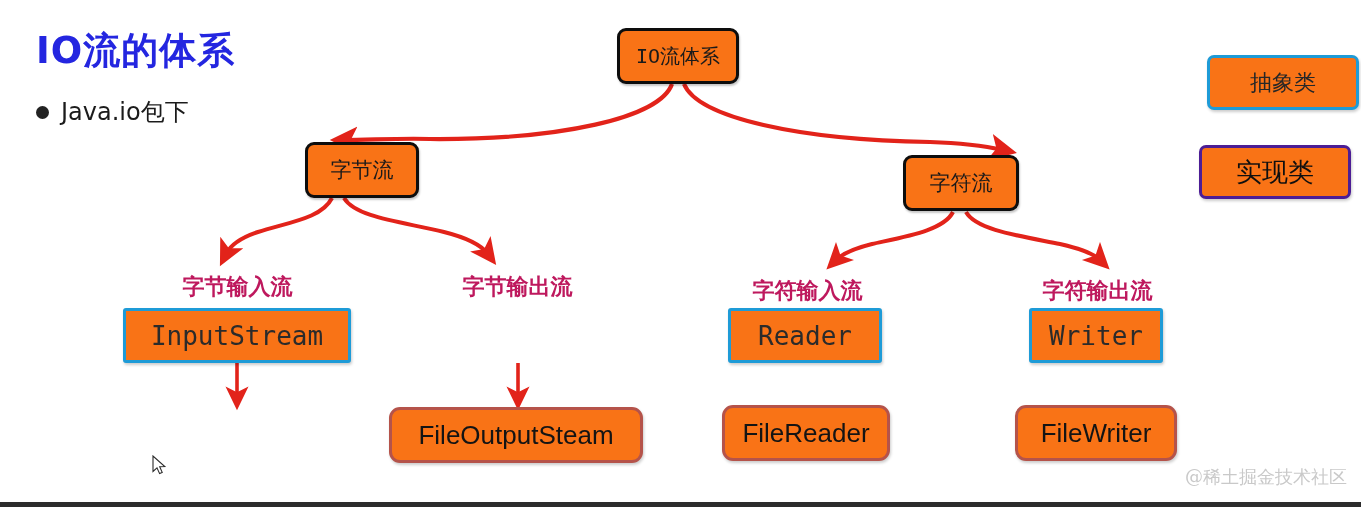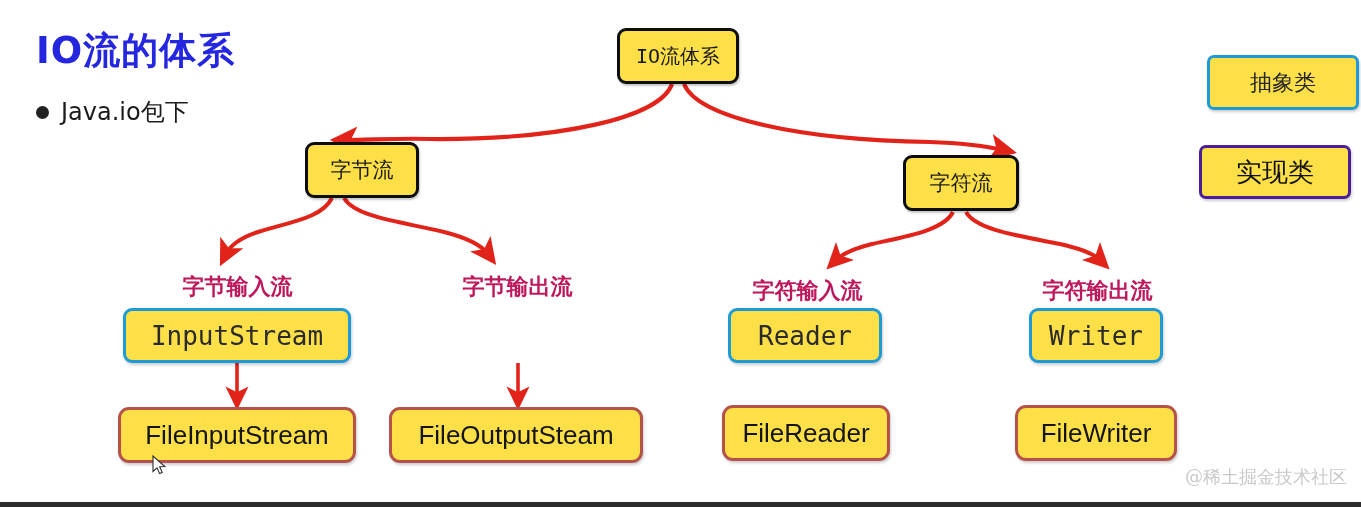--- a/index.html
+++ b/index.html
@@ -37,40 +37,40 @@
   }
   .bullet-text{
     font-family:"DejaVu Sans",sans-serif;
     font-size:24px;color:#1b1b1b;
   }
 
   
   .node{
     position:absolute;
     box-sizing:border-box;
-    background:#fde047;
+    background:#f97316;
     display:flex;align-items:center;justify-content:center;
     text-align:center;
     white-space:nowrap;
   }
   .node.black{
     border:3px solid #0d0d0d;
     border-radius:9px;
     font-family:"DejaVu Sans",sans-serif;
     font-size:21px;
     color:#1a1a1a;
     box-shadow:1px 2px 2px rgba(0,0,0,.22);
   }
   .node.black.root{
     font-family:"DejaVu Sans Mono","Liberation Mono",monospace;
     font-size:20px;
   }
   .node.blue{
     border:3px solid #1e9bd7;
-    border-radius:9px;
+    border-radius:3px;
     font-family:"DejaVu Sans Mono","Liberation Mono",monospace;
     font-size:26px;
     color:#2b2b2b;
     box-shadow:1px 2px 3px rgba(0,0,0,.20);
   }
   .node.red{
     border:3px solid #b5534a;
     border-radius:11px;
     font-family:"Liberation Sans","DejaVu Sans",sans-serif;
     font-size:26px;
@@ -161,21 +161,20 @@
 
   <div class="caption" style="left:130px;top:272px;width:215px;">字节输入流</div>
   <div class="caption" style="left:410px;top:272px;width:215px;">字节输出流</div>
   <div class="caption" style="left:700px;top:276px;width:215px;">字符输入流</div>
   <div class="caption" style="left:990px;top:276px;width:215px;">字符输出流</div>
 
   <div class="node blue" style="left:123px;top:308px;width:228px;height:55px;">InputStream</div>
   <div class="node blue" style="left:728px;top:308px;width:154px;height:55px;">Reader</div>
   <div class="node blue" style="left:1029px;top:308px;width:134px;height:55px;">Writer</div>
 
-  <div class="node red" style="left:118px;top:407px;width:238px;height:56px;">FileInputStream</div>
   <div class="node red" style="left:389px;top:407px;width:254px;height:56px;">FileOutputSteam</div>
   <div class="node red" style="left:722px;top:405px;width:168px;height:56px;">FileReader</div>
   <div class="node red" style="left:1015px;top:405px;width:162px;height:56px;">FileWriter</div>
 
   <div class="node legend-blue" style="left:1199px;top:55px;width:152px;height:55px;margin-left:8px;">抽象类</div>
   <div class="node legend-red" style="left:1199px;top:145px;width:152px;height:54px;">实现类</div>
 
   <div class="watermark">@稀土掘金技术社区</div>
 
   <svg class="cursor" viewBox="0 0 16 22">

